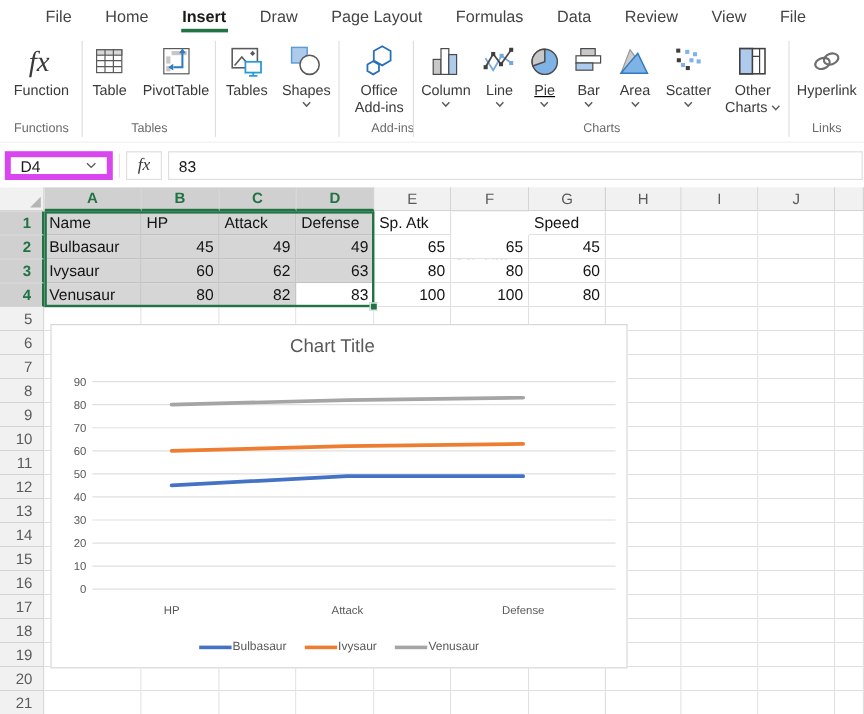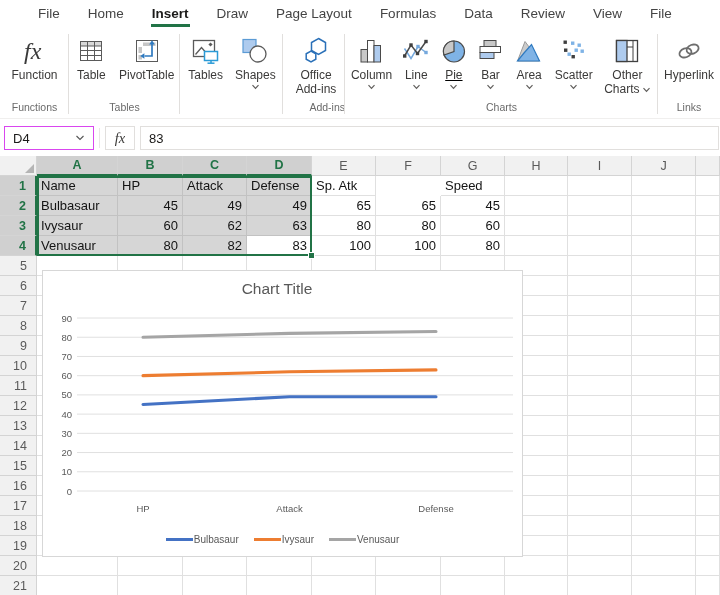--- a/index.html
+++ b/index.html
@@ -21,21 +21,21 @@
   .ritems{flex:1;display:flex;justify-content:space-evenly;align-items:flex-start;padding-top:6px}
   .ritem{display:flex;flex-direction:column;align-items:center;cursor:default}
   .ricon{height:34px;display:flex;align-items:center;justify-content:center}
   .rlabel{font-size:12px;line-height:14px;color:#3b3a39;text-align:center;width:100%}
   .inchev{margin-left:2px}
   .rchev{margin-top:2px;height:7px;line-height:0}
   .glabel{height:17px;font-size:10.5px;color:#6a6a6a;text-align:center;line-height:13px}
 
   
   .fbar{height:38px;display:flex;align-items:center;padding:0 1px 0 4px;gap:5px;background:#fff}
-  .namebox{width:90px;height:24px;border:1px solid #d946ef;display:flex;align-items:center;
+  .namebox{width:90px;height:24px;border:5px solid #d946ef;display:flex;align-items:center;
        justify-content:space-between;padding:0 8px;font-size:13px;color:#1b1a19;box-sizing:border-box;background:#fff}
   .vdiv{width:1px;height:20px;background:#e8e6e4}
   .fxbox{width:30px;height:24px;border:1px solid #e1dfdd;display:flex;align-items:center;justify-content:center;
        box-sizing:border-box;background:#fff}
   .fxbox span{font-family:"Liberation Serif",serif;font-style:italic;font-size:14.5px;color:#3b3a39}
   .ffield{flex:1;height:24px;border:1px solid #e1dfdd;display:flex;align-items:center;padding:0 8px;
        font-size:13px;color:#1b1a19;box-sizing:border-box;background:#fff}
 
   
   .sheet{position:absolute;top:156px;left:0;width:720px;height:439px;overflow:hidden;background:#fff}

